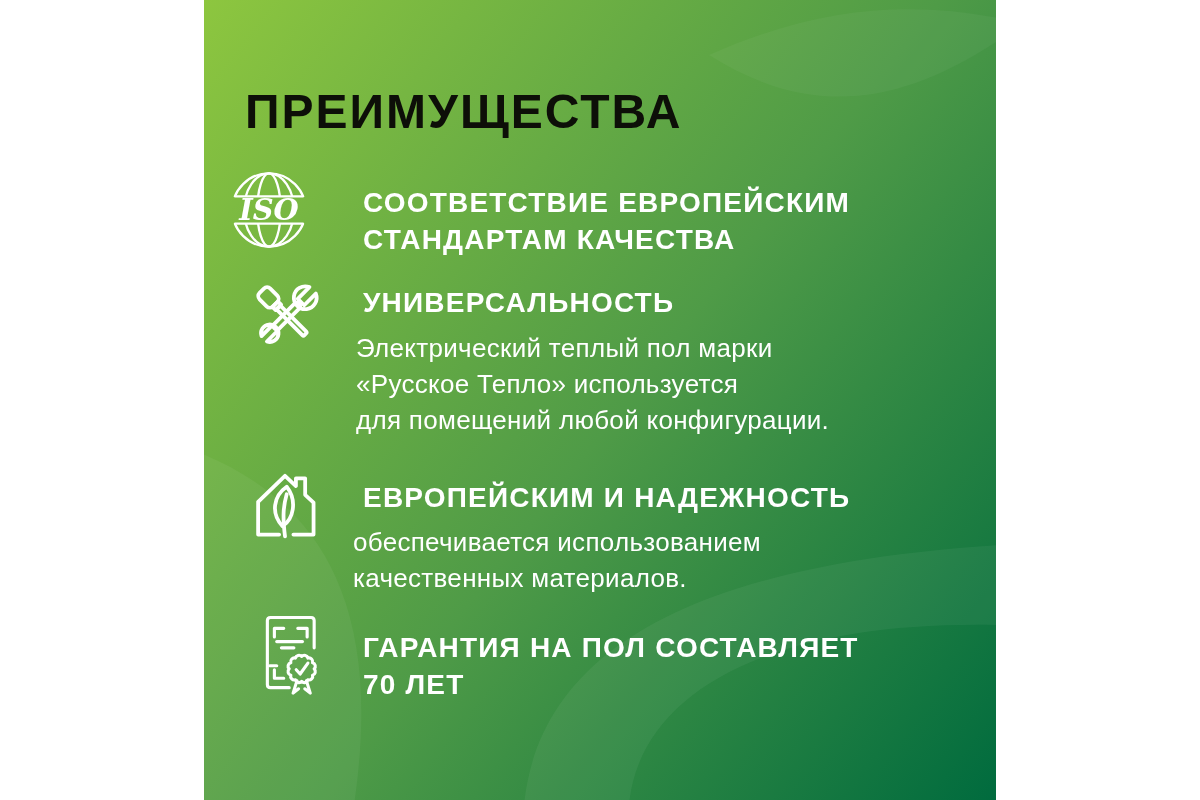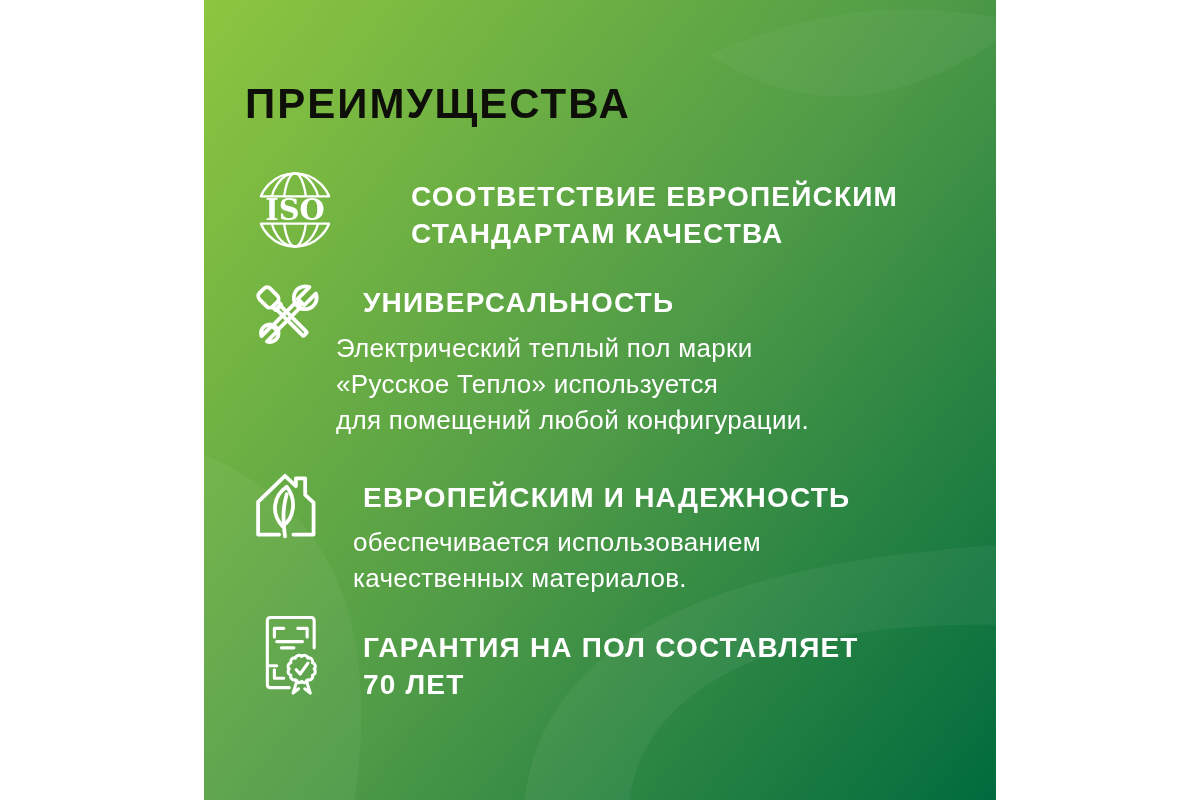--- a/index.html
+++ b/index.html
@@ -15,21 +15,21 @@
     margin: 0 auto;
     background: linear-gradient(128deg,
       var(--gradient-top-left) 0%,
       var(--gradient-middle) 52%,
       var(--gradient-bottom-right) 100%);
     overflow: hidden;
   }
   .waves { position: absolute; inset: 0; }
   .page-title {
     position: absolute; left: 41px; top: 52px;
-    font-size: 42px; font-weight: 700;
+    font-size: 48px; font-weight: 700;
     letter-spacing: 2px;
     color: var(--title-text);
     white-space: nowrap;
   }
   .feature-icon { position: absolute; }
   .feature-heading {
     position: absolute;
     font-size: 28px; font-weight: 700;
     letter-spacing: 1.2px; line-height: 37px;
     color: var(--feature-text);
@@ -60,21 +60,21 @@
 
   <svg class="waves" width="792" height="800" viewBox="0 0 792 800">
     <path d="M-40 440 C 90 480 185 570 150 805 L -40 805 Z" fill="#ffffff" opacity="0.05"></path>
     <path d="M320 805 C 335 655 480 565 795 545 L 795 625 C 560 620 435 695 425 805 Z" fill="#ffffff" opacity="0.05"></path>
     <path d="M795 40 C 690 110 600 115 505 55 C 610 8 700 0 795 18 Z" fill="#ffffff" opacity="0.04"></path>
   </svg>
 
   <h1 class="page-title">ПРЕИМУЩЕСТВА</h1>
 
   <div>
-    <span class="feature-icon" style="left:52px; top:166px;">
+    <span class="feature-icon" style="left:26px; top:166px;font-style:italic;">
       <svg width="78" height="88" viewBox="0 0 100 110">
         <defs>
           <clipPath id="isoCapTop">
               <rect x="0" y="0" width="100" height="37.5"></rect>
             </clipPath>
           <clipPath id="isoCapBot">
               <rect x="0" y="72.5" width="100" height="37.5"></rect>
             </clipPath>
         </defs>
         <g class="stroke" stroke-width="3">
@@ -87,21 +87,21 @@
             <circle cx="50" cy="55" r="47"></circle>
             <ellipse cx="50" cy="55" rx="15" ry="47"></ellipse>
             <ellipse cx="50" cy="55" rx="32" ry="47"></ellipse>
           </g>
           <line x1="6.5" y1="37.5" x2="93.5" y2="37.5"></line>
           <line x1="6.5" y1="72.5" x2="93.5" y2="72.5"></line>
         </g>
         <text class="iso-text" x="50" y="68">ISO</text>
       </svg>
     </span>
-    <div class="feature-heading" style="left:159px; top:178px;margin-left:48px;">СООТВЕТСТВИЕ ЕВРОПЕЙСКИМ
+    <div class="feature-heading" style="left:159px; top:184px;">СООТВЕТСТВИЕ ЕВРОПЕЙСКИМ
 СТАНДАРТАМ КАЧЕСТВА</div>
   </div>
 
   <div>
     <span class="feature-icon" style="left:45px; top:278px;">
       <svg width="76" height="76" viewBox="0 0 100 100">
         <g class="stroke" stroke-width="5">
           <g transform="rotate(45 50 50)">
             <path d="M44 2.3 L44 24 L56 24 L56 2.3 A15 15 0 1 1 44 2.3"></path>
             <rect x="45.5" y="28" width="9" height="45" rx="3"></rect>
@@ -109,21 +109,21 @@
           </g>
           <g transform="rotate(-45 50 50)">
             <rect x="40" y="3" width="20" height="25" rx="6"></rect>
             <rect x="45" y="28" width="10" height="6"></rect>
             <rect x="46.5" y="34" width="7" height="50" rx="2"></rect>
           </g>
         </g>
       </svg>
     </span>
     <div class="feature-heading" style="left:159px; top:284px;text-align:right;">УНИВЕРСАЛЬНОСТЬ</div>
-    <div class="feature-body" style="left:132px; top:330px;">Электрический теплый пол марки
+    <div class="feature-body" style="left:152px; top:330px;">Электрический теплый пол марки
 «Русское Тепло» используется
 для помещений любой конфигурации.</div>
   </div>
 
   <div>
     <span class="feature-icon" style="left:39px; top:458px;">
       <svg width="84" height="86" viewBox="0 0 100 100">
         <g class="stroke" stroke-width="4.5">
           <path d="M43 90 L18 90 L18 51 L50 20 L63 32.2 L63 23 L74 23 L74 42.6 L84 52 L84 90 L60 90"></path>
           <path d="M52 33 C 36 44 33 65 47 80 C 60 72 65 50 52 33 Z"></path>

